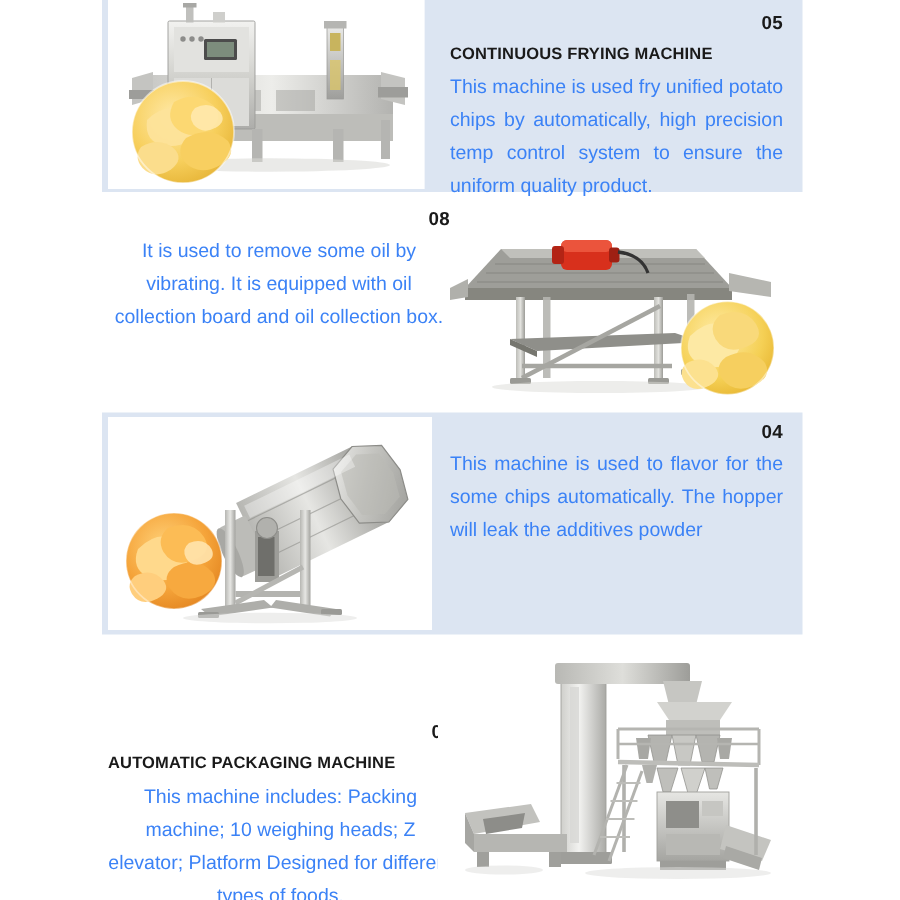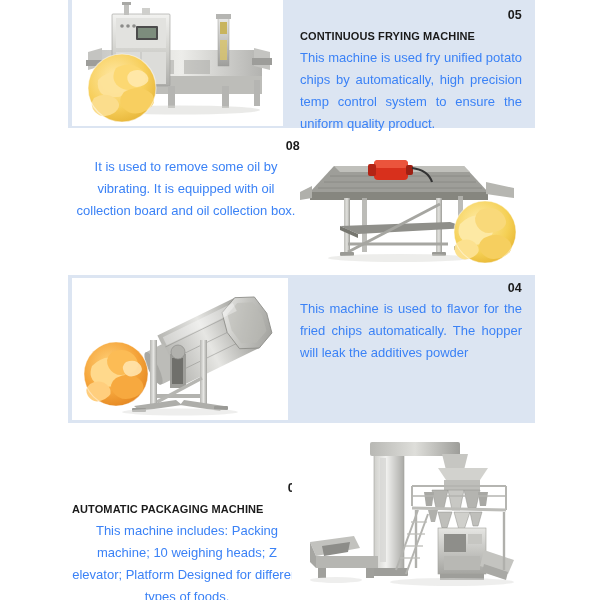--- a/index.html
+++ b/index.html
@@ -247,21 +247,21 @@
         <path d="M44 100 q16 -8 26 4 q5 9 -7 15 q-14 6 -22 -5 q-5 -8 3 -14z" fill="#f7a93f"></path>
         <path d="M18 106 q11 -6 19 3 q5 7 -4 12 q-11 6 -17 -3 q-4 -7 2 -12z" fill="#ffce7d"></path>
         <path d="M54 84 q10 -4 15 4 q3 6 -4 9 q-9 4 -13 -3 q-3 -6 2 -10z" fill="#ffe3ad" opacity=".9"></path>
         <circle cx="44" cy="96" r="32" fill="none" stroke="#ffffff" stroke-width="1.1" opacity=".4"></circle>
       </g>
     </svg>
   </div>
 
   <div class="txt" style="left:300px;top:278px;width:222px;">
     <div class="num">04</div>
-    <div class="body">This machine is used to flavor for the fried chips automatically. The hopper will leak the additives powder</div>
+    <div class="body">This machine is used to flavor for the some chips automatically. The hopper will leak the additives powder</div>
   </div>
 
   <div class="txt" style="left:72px;top:446px;width:230px;margin-top:32px;">
     <div class="num">08</div>
     <div class="ttl">AUTOMATIC PACKAGING MACHINE</div>
     <div class="body nojust">This machine includes: Packing machine; 10 weighing heads; Z elevator; Platform Designed for different types of foods.</div>
   </div>
 
   <div class="whitebox" style="left:292px;top:428px;width:238px;height:172px;">
     <svg class="art" viewBox="0 0 238 172">

